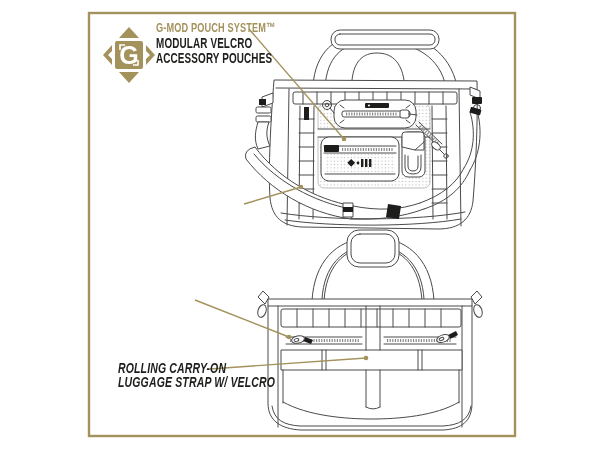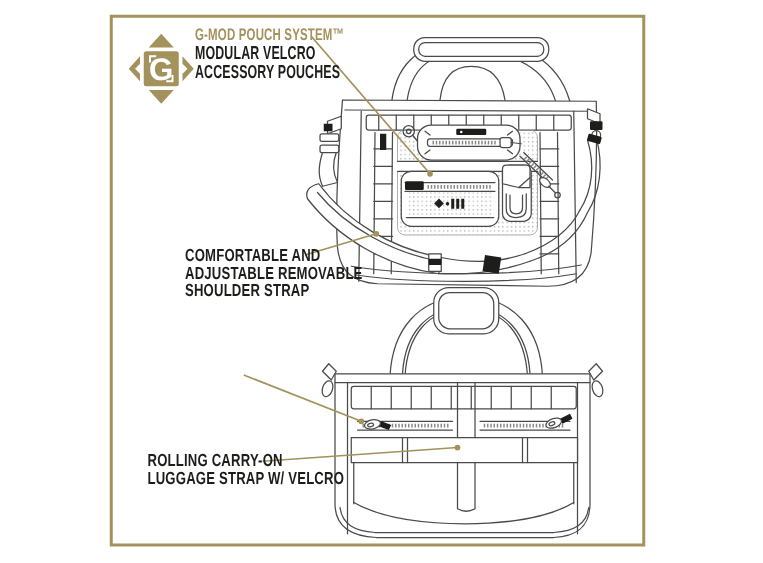--- a/index.html
+++ b/index.html
@@ -234,25 +234,20 @@
   </svg>
 
   <div class="label brand-sub" style="left:156px;top:36px;">
     <span class="ln">MODULAR VELCRO</span>
     <span class="ln">ACCESSORY POUCHES</span>
   </div>
   <div class="label brand-title gold-text" style="left:156px;top:21px;">
     <span class="ln">G-MOD POUCH SYSTEM™</span>
   </div>
 
-  <div class="label" style="left:148px;top:197px;">
-    <span class="ln">COMFORTABLE AND</span>
-    <span class="ln">ADJUSTABLE REMOVABLE</span>
-    <span class="ln">SHOULDER STRAP</span>
-  </div>
-
-
-  <div class="label" style="left:118px;top:361px;">
+
+
+  <div class="label" style="left:118px;top:361px;font-style:italic;">
     <span class="ln">ROLLING CARRY-ON</span>
     <span class="ln">LUGGAGE STRAP W/ VELCRO</span>
   </div>
 
 </div>
 
 </body></html>

